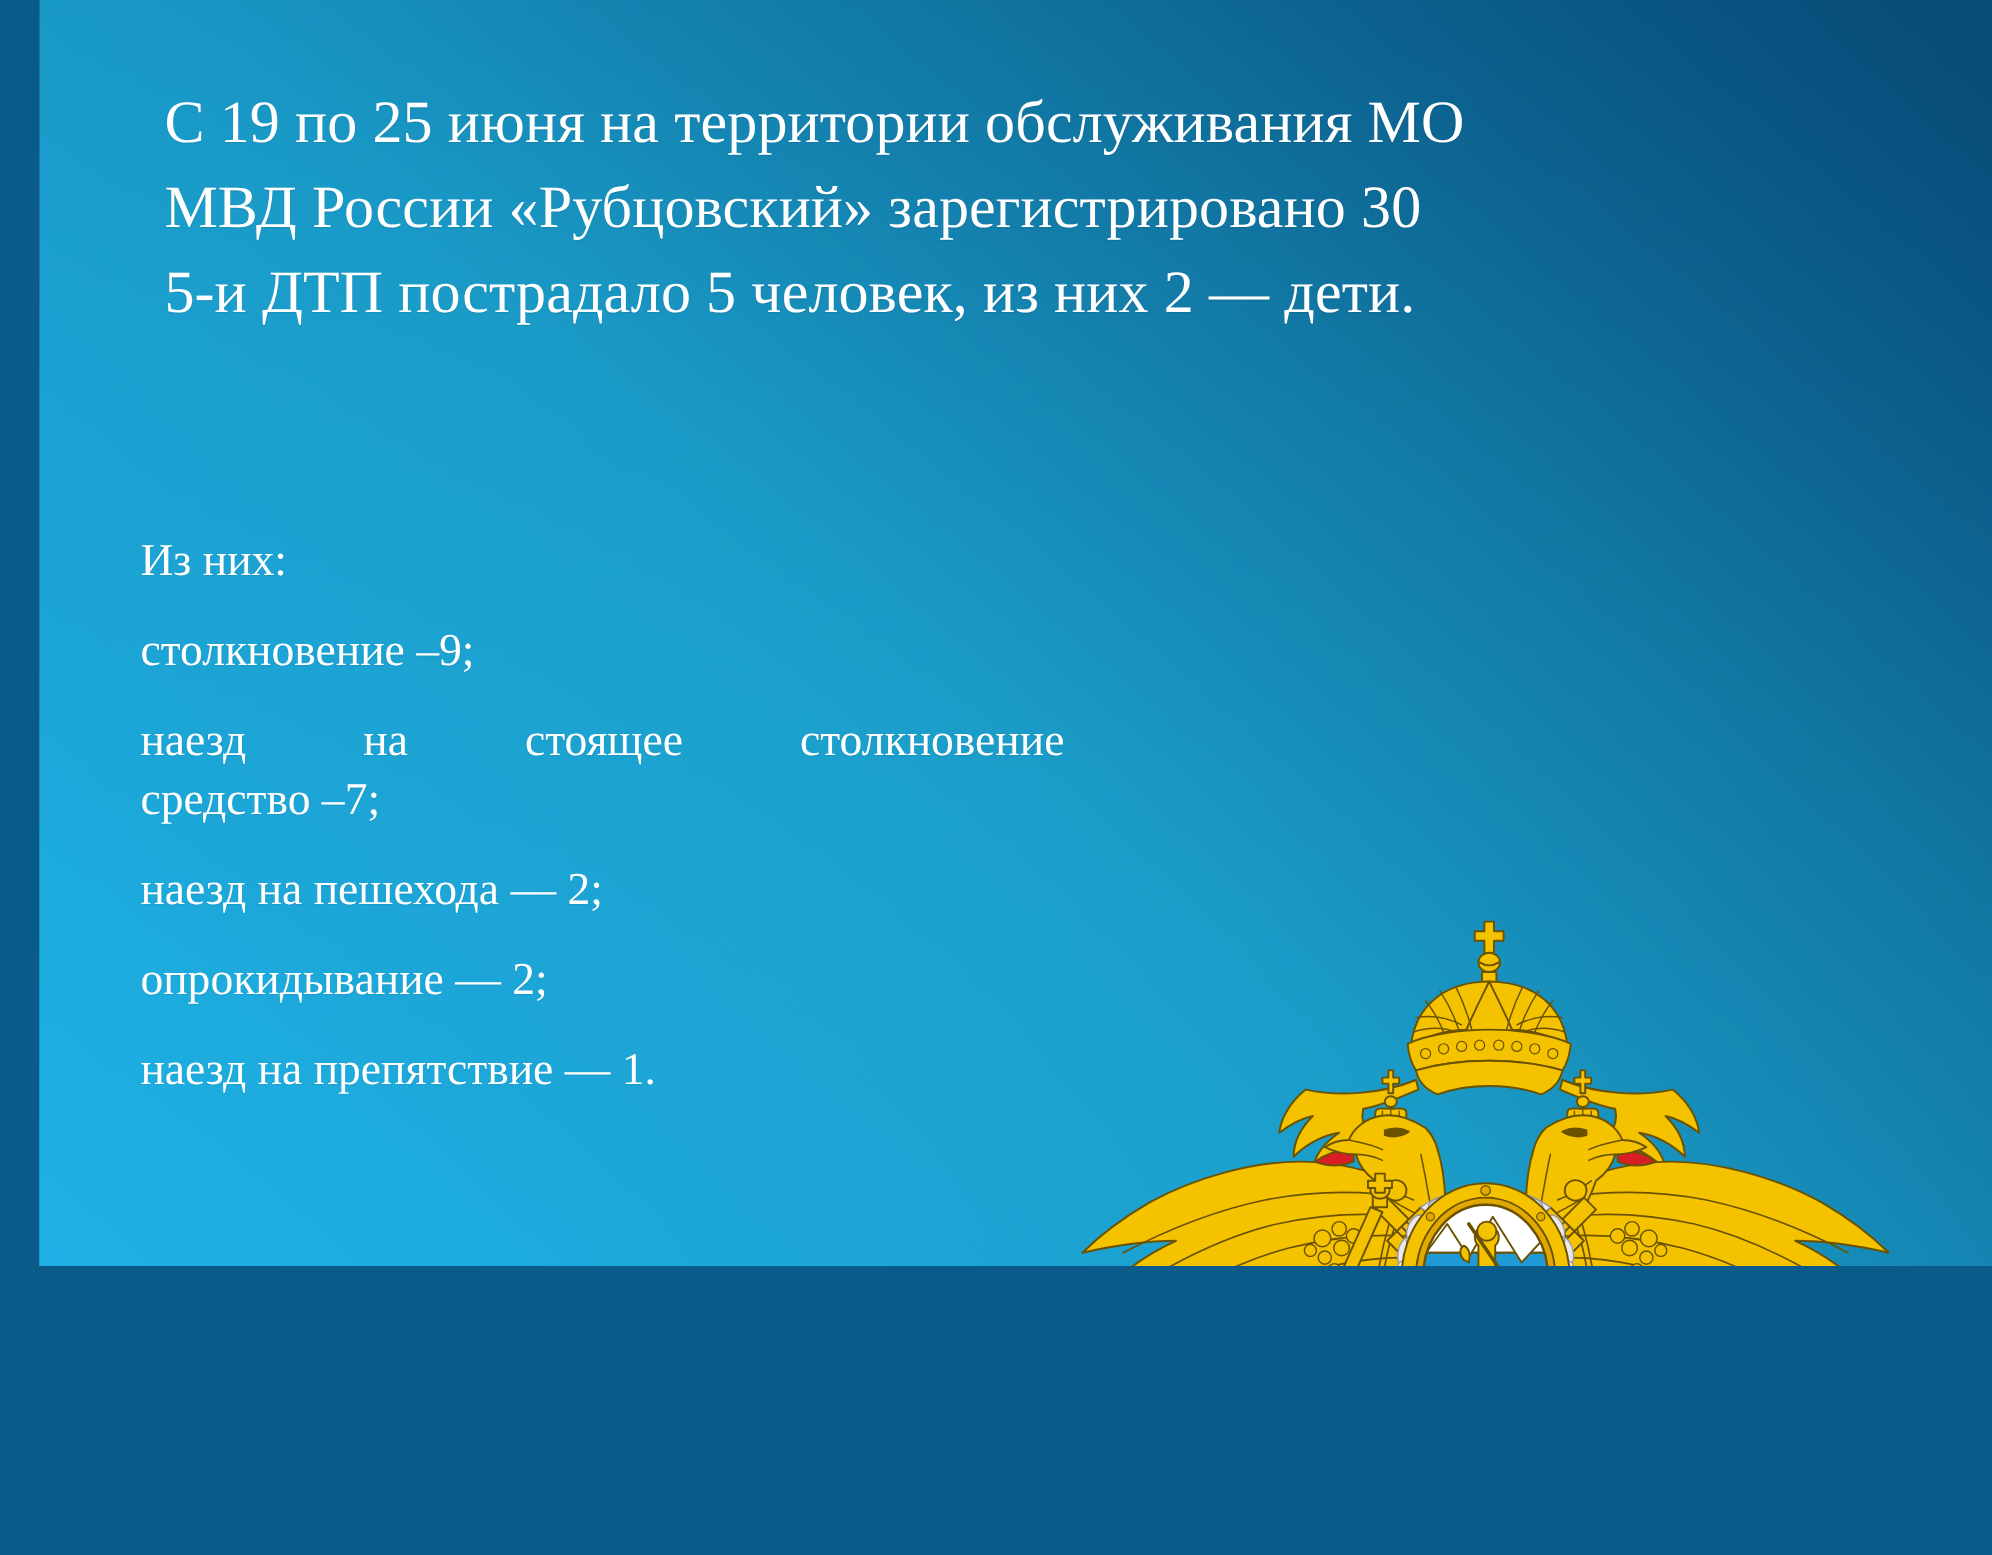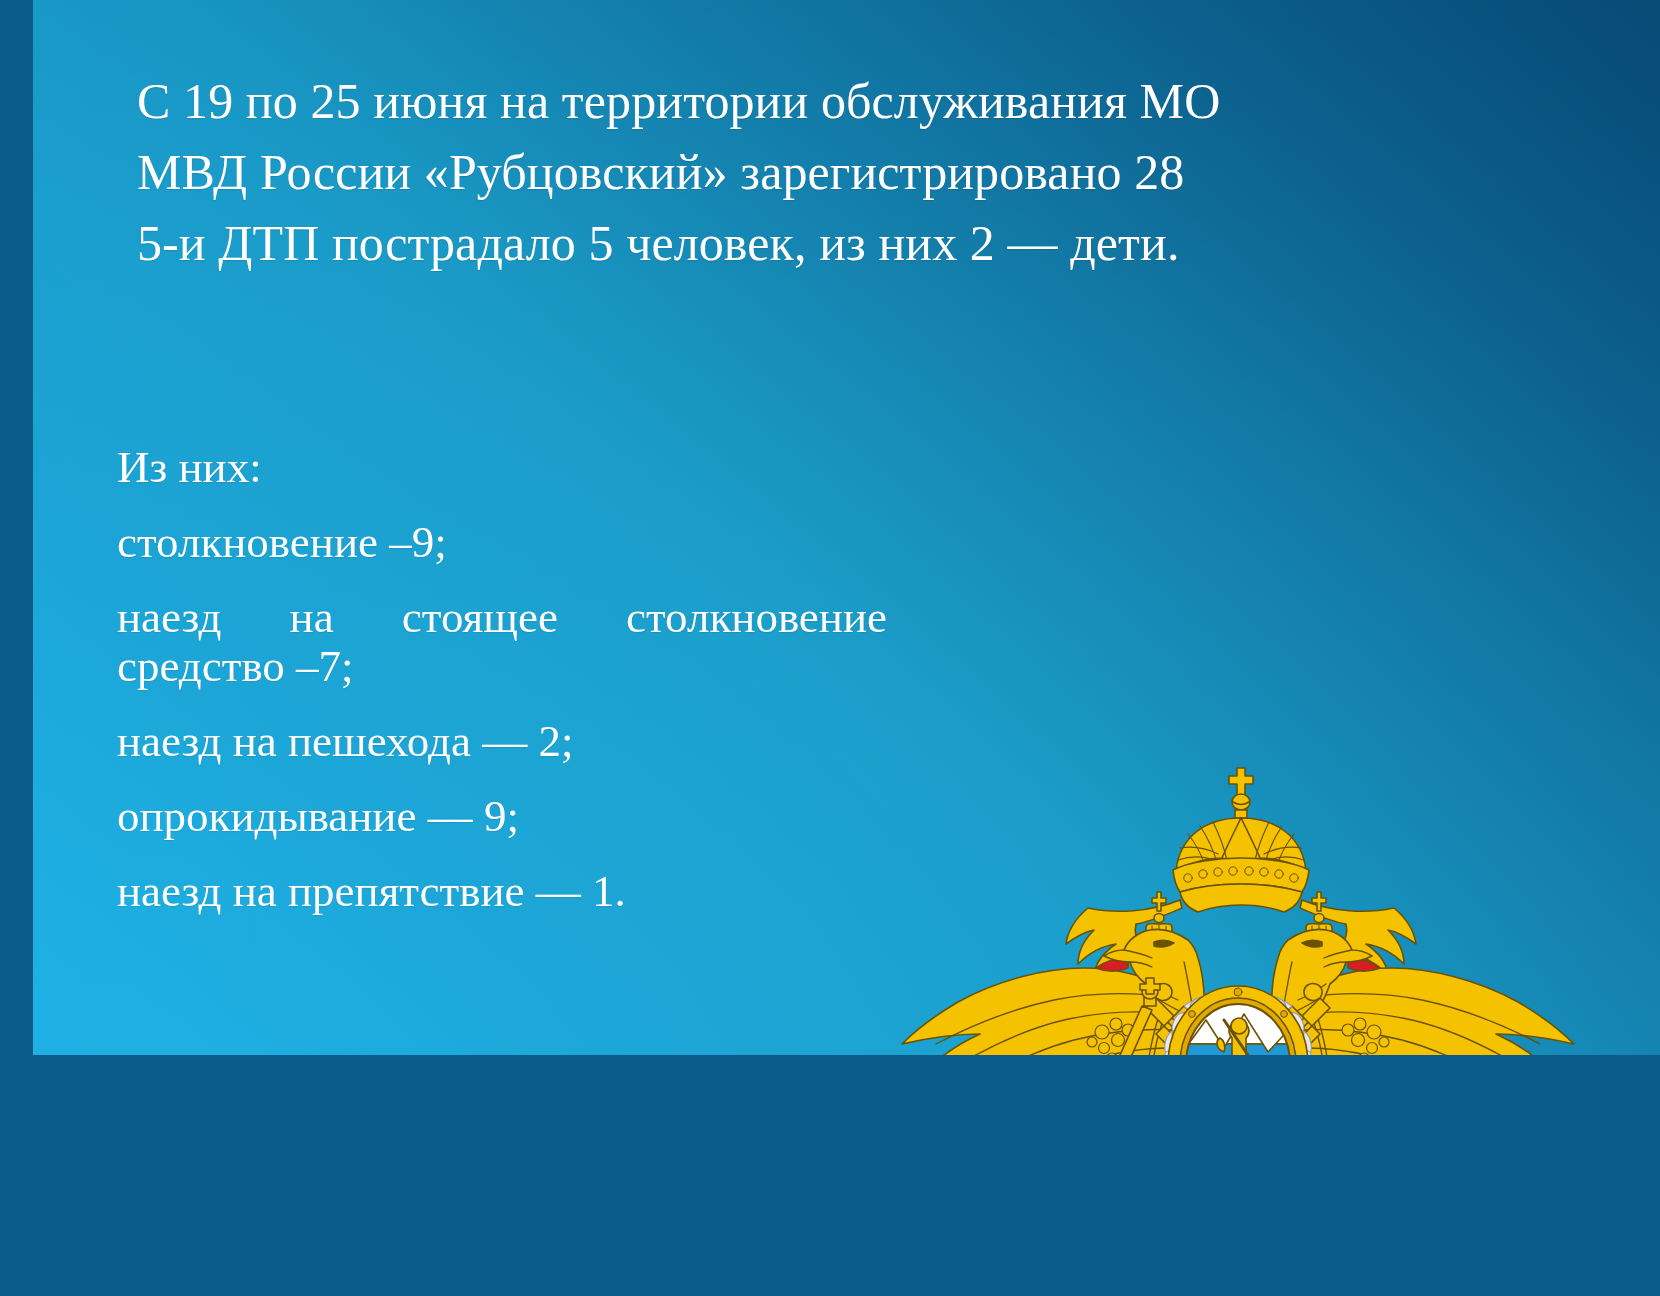--- a/index.html
+++ b/index.html
@@ -56,21 +56,21 @@
 
   
   .body-block {
     position: absolute;
     left: 84px;
     top: 443px;
     width: 860px;
   }
   .body-item {
     color: #ffffff;
-    font-size: 45px;
+    font-size: 38px;
     line-height: 49px;
     margin-bottom: 26px;
     text-shadow: 0 1px 1px rgba(0,0,0,0.08);
   }
   .body-item.justified {
     text-align: justify;
     margin-bottom: 26px;
   }
   .body-item.justified .jrow {
     display: block;
@@ -97,37 +97,37 @@
 </head>
 <body>
 
 <div class="slide">
   <div class="grad-overlay"></div>
 
   <div class="content">
 
     <div class="title-block">
       <div class="title-line">С 19 по 25 июня на территории обслуживания МО</div>
-      <div class="title-line">МВД России «Рубцовский» зарегистрировано 28</div>
+      <div class="title-line">МВД России «Рубцовский» зарегистрировано 30</div>
       <div class="title-line">5-и ДТП пострадало 5 человек, из них 2 — дети.</div>
     </div>
 
     <div class="body-block">
       <div class="body-item">Из них:</div>
 
       <div class="body-item">столкновение –9;</div>
 
       <div class="body-item justified">
         <span class="jrow">наезд на стоящее столкновение</span>
         <span class="jrow2">средство –7;</span>
       </div>
 
       <div class="body-item">наезд на пешехода — 2;</div>
 
-      <div class="body-item">опрокидывание — 9;</div>
+      <div class="body-item">опрокидывание — 2;</div>
 
       <div class="body-item">наезд на препятствие — 1.</div>
     </div>
 
     <div class="emblem">
       <svg viewBox="0 0 700 440" xmlns="http://www.w3.org/2000/svg">
         <defs>
           <g id="wingfeatherL">
             <path d="M0,0 C-40,4 -80,12 -118,24 C-90,30 -56,30 -24,24 C-10,20 -2,10 0,0 Z"></path>
           </g>

